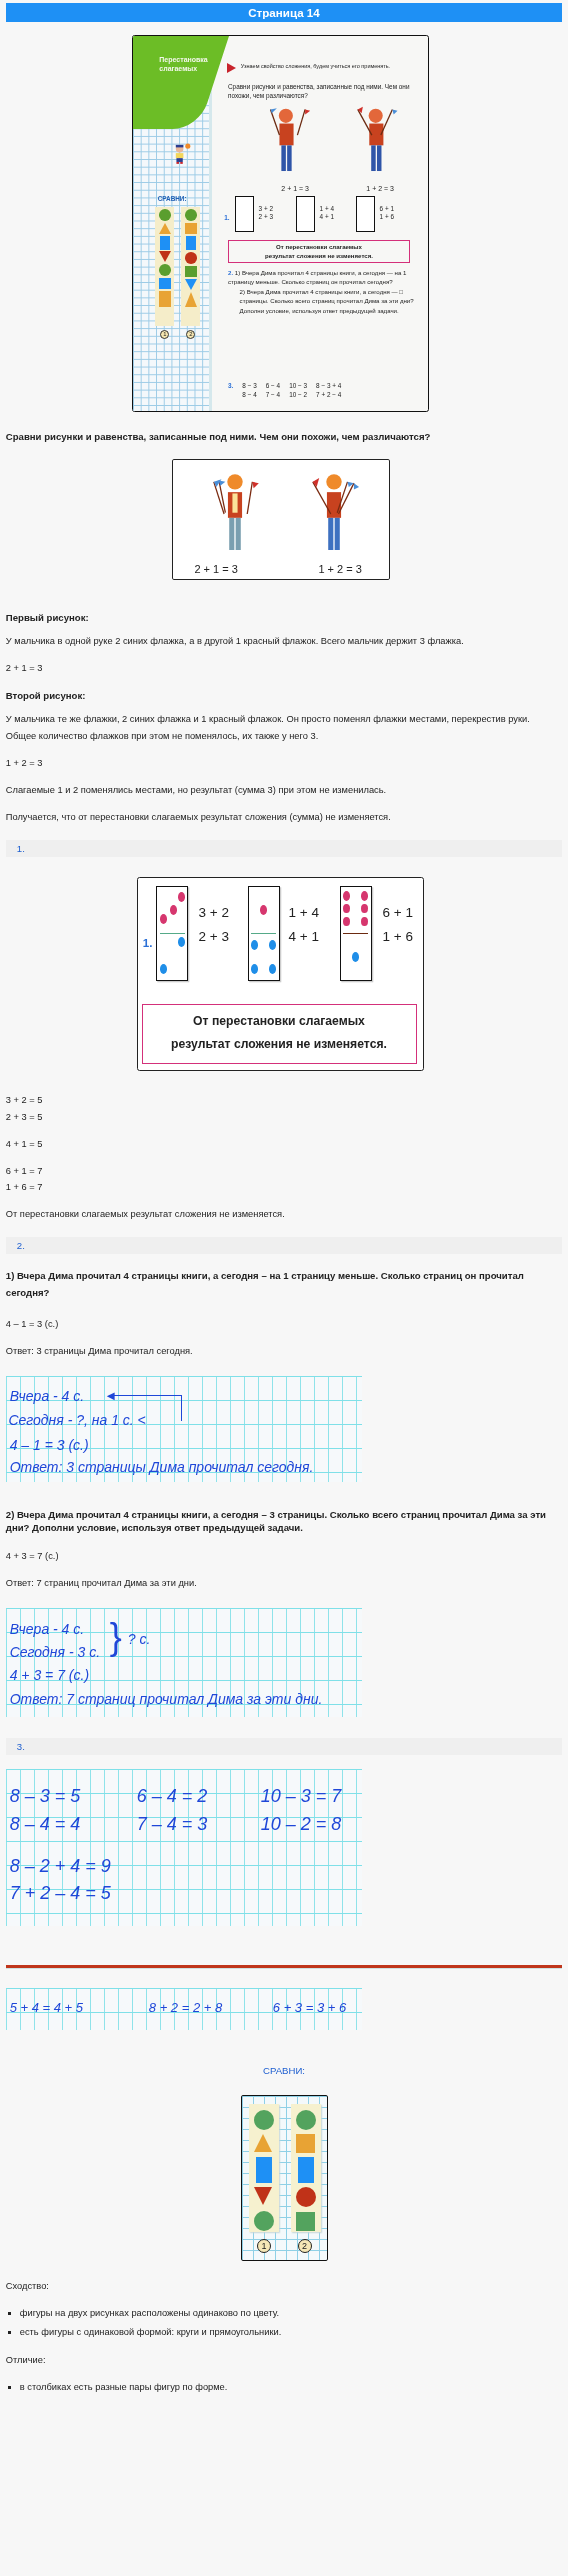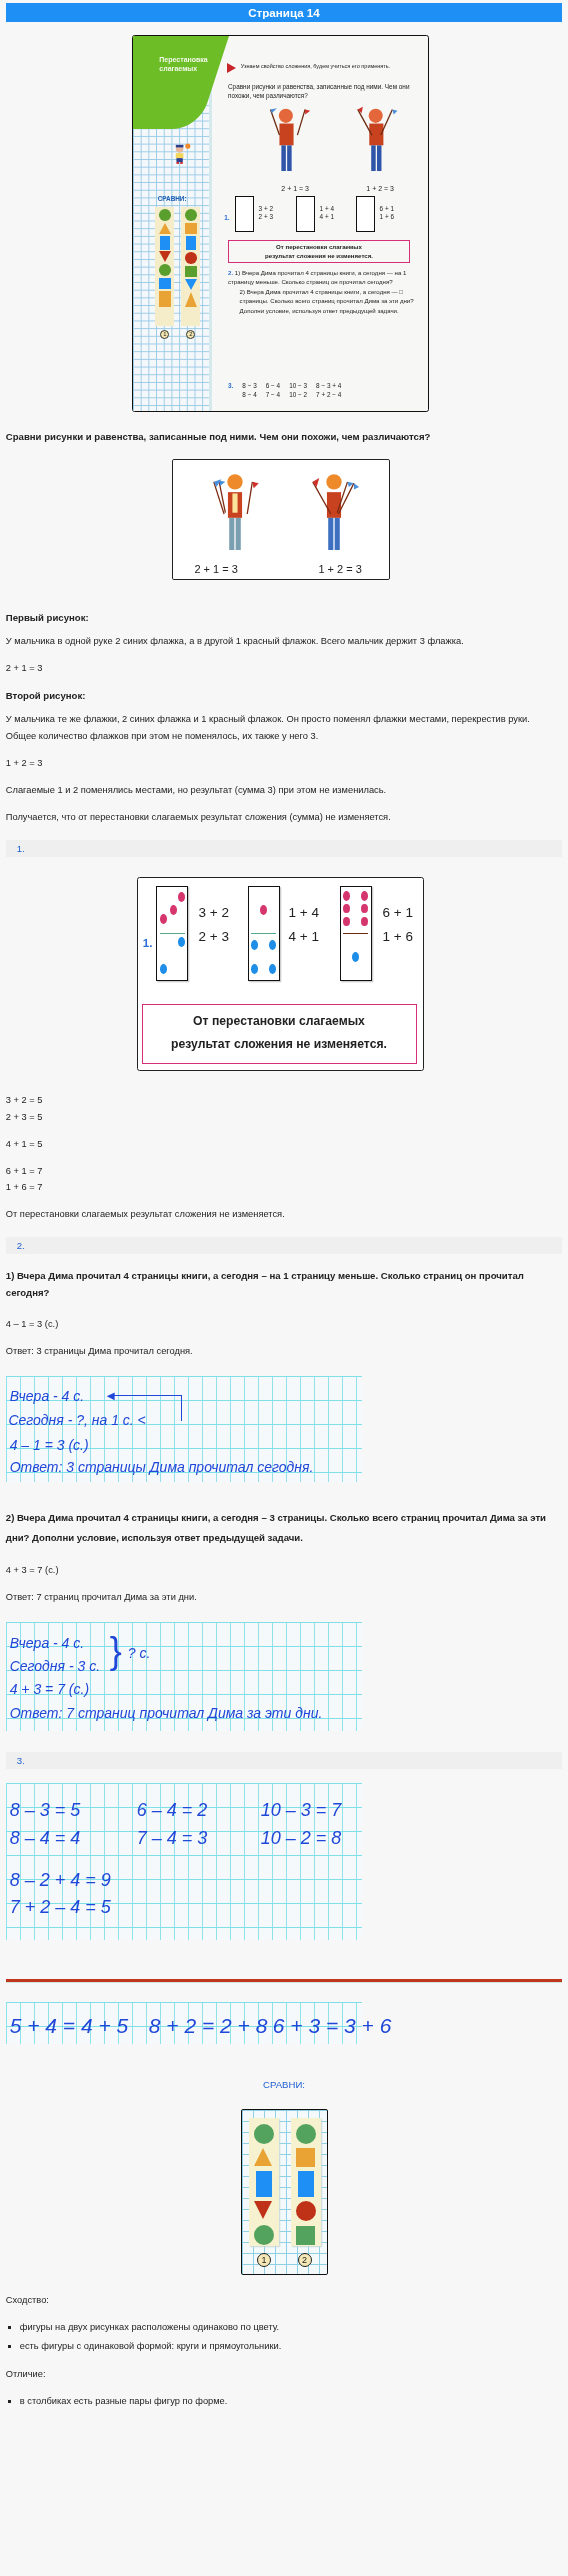--- a/index.html
+++ b/index.html
@@ -406,21 +406,21 @@
 
   <div class="notebook" style="height:106px;margin-top:16.7px">
     <div class="ln" style="left:3.9px;top:11.6px">Вчера - 4 с.</div>
     <div class="ln" style="left:2.6px;top:36px">Сегодня - ?, на 1 с. &lt;</div>
     <div class="nb-arrow" style="left:103px;top:19px;width:73px;height:26px;border-left:none;border-bottom:none;"></div>
     <div class="ln" style="left:101px;top:13px;font-style:normal;font-size:10.3px">◀</div>
     <div class="ln" style="left:3.9px;top:61px">4 – 1 = 3 (с.)</div>
     <div class="ln" style="left:3.9px;top:83px">Ответ: 3 страницы Дима прочитал сегодня.</div>
   </div>
 
-  <h4 class="sub" style="line-height:20px;margin-top:26px">2) Вчера Дима прочитал 4 страницы книги, а сегодня – 3 страницы. Сколько всего страниц прочитал Дима за эти дни? Дополни условие, используя ответ предыдущей задачи.</h4>
+  <h4 class="sub" style="line-height:13px;margin-top:26px">2) Вчера Дима прочитал 4 страницы книги, а сегодня – 3 страницы. Сколько всего страниц прочитал Дима за эти дни? Дополни условие, используя ответ предыдущей задачи.</h4>
   <p class="txt" style="margin-top:14px">4 + 3 = 7 (с.)</p>
   <p class="txt">Ответ: 7 страниц прочитал Дима за эти дни.</p>
 
   <div class="notebook" style="height:109px;margin-top:16.7px">
     <div class="ln" style="left:3.9px;top:13px">Вчера - 4 с.</div>
     <div class="ln" style="left:3.9px;top:36px">Сегодня - 3 с.</div>
     <div class="ln" style="left:104px;top:9px;font-style:normal;font-size:36px;line-height:39px">}</div>
     <div class="ln" style="left:122px;top:23px">? с.</div>
     <div class="ln" style="left:3.9px;top:59px">4 + 3 = 7 (с.)</div>
     <div class="ln" style="left:3.9px;top:83px">Ответ: 7 страниц прочитал Дима за эти дни.</div>
@@ -435,21 +435,21 @@
     <div class="ln" style="left:255px;top:16.7px">10 – 3 = 7</div>
     <div class="ln" style="left:3.9px;top:45px">8 – 4 = 4</div>
     <div class="ln" style="left:131px;top:45px">7 – 4 = 3</div>
     <div class="ln" style="left:255px;top:45px">10 – 2 = 8</div>
     <div class="ln" style="left:3.9px;top:87px">8 – 2 + 4 = 9</div>
     <div class="ln" style="left:3.9px;top:114px">7 + 2 – 4 = 5</div>
   </div>
 
   <div class="red-rule"></div>
 
-  <div class="notebook" style="height:42px;margin-top:19px;font-size:21px">
+  <div class="notebook" style="height:42px;margin-top:19px;font-size:13px">
     <div class="ln" style="left:3.9px;top:11.6px">5 + 4 = 4 + 5</div>
     <div class="ln" style="left:143px;top:11.6px">8 + 2 = 2 + 8</div>
     <div class="ln" style="left:267px;top:11.6px">6 + 3 = 3 + 6</div>
   </div>
 
   <div class="center-label">СРАВНИ:</div>
 
   <div class="shapes-frame">
     <div class="scol" style="left:7.7px">
       <div class="sh circ" style="left:5.1px;top:5.1px;width:20px;height:20px;background:#53a35e"></div>

